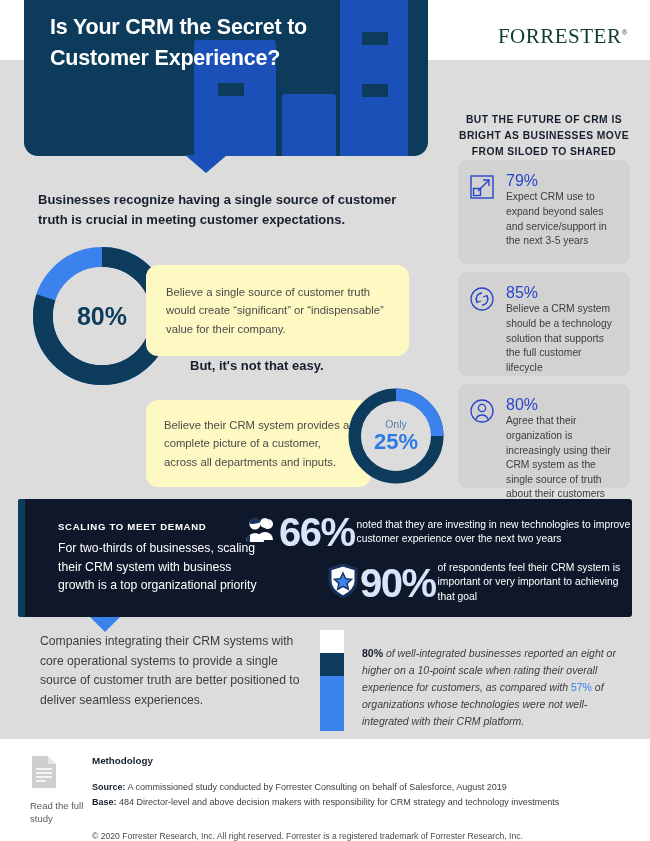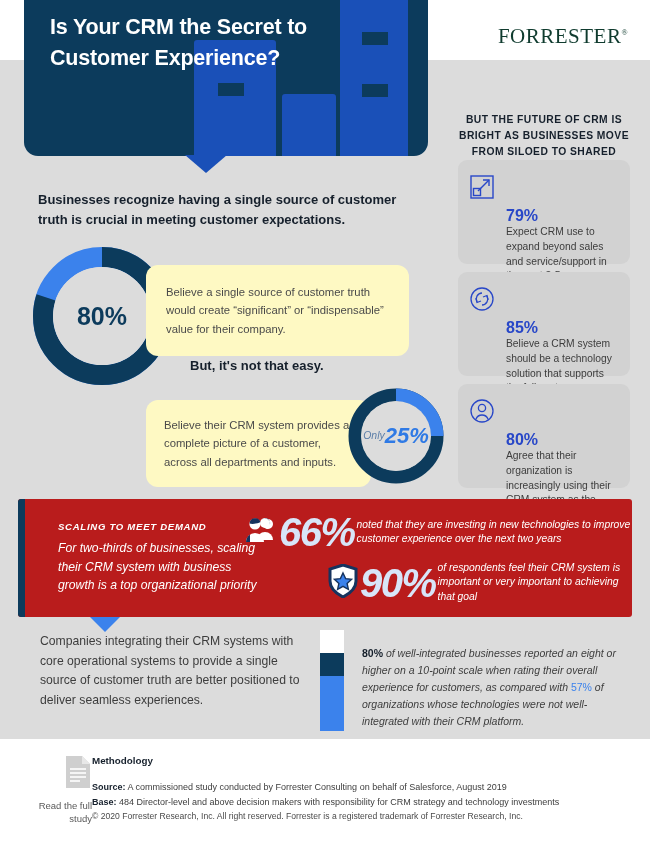--- a/index.html
+++ b/index.html
@@ -78,48 +78,48 @@
   .buteasy {
     position: absolute; left: 190px; top: 358px;
     font-size: 13px; font-weight: bold; color: #16202c;
   }
 
   
   .donut25 { position: absolute; left: 348px; top: 388px; width: 96px; height: 96px; }
   .donut25 .hole {
     position: absolute; left: 13px; top: 13px; width: 70px; height: 70px;
     border-radius: 50%; background: #dcdcdc;
-    display: flex; flex-direction: row; align-items: center; justify-content: center; font-style: italic;
+    display: flex; flex-direction: column; align-items: center; justify-content: center;
   }
   .donut25 .only { font-size: 10.5px; color: #5b7ea8; line-height: 1; margin-bottom: 2px; }
   .donut25 .val { font-size: 22px; font-weight: bold; color: #2f7ae5; line-height: 1; }
 
   
   .side-head {
     position: absolute; left: 452px; top: 112px; width: 184px;
     text-align: center; font-size: 10.3px; font-weight: bold;
     letter-spacing: 0.45px; color: #16202c; line-height: 1.55;
   }
   .side-card {
     position: absolute; left: 458px; width: 172px;
     background: #d2d2d2; border-radius: 9px; padding: 12px 12px 12px 11px;
     display: flex; gap: 9px;
   }
   .side-card.c1 { top: 160px; height: 104px; }
   .side-card.c2 { top: 272px; height: 104px; }
   .side-card.c3 { top: 384px; height: 104px; }
   .sc-icon { flex: 0 0 28px; padding-top: 2px; }
   .sc-body { flex: 1 1 auto; }
-  .sc-pct { font-size: 16px; font-weight: bold; color: #2847c8; line-height: 1.15; margin-top: 35px; }
+  .sc-pct { font-size: 16px; font-weight: normal; color: #2847c8; line-height: 1.15; }
   .sc-txt { font-size: 10.3px; color: #3d3d3d; line-height: 1.42; }
 
   
   .band {
     position: absolute; left: 18px; top: 499px; width: 614px; height: 118px;
-    background: #b91c1c; border-radius: 3px; overflow: hidden; font-style: italic;
+    background: #0f172a; border-radius: 3px; overflow: hidden;
   }
   .band-accent { position: absolute; left: 0; top: 0; width: 7px; height: 118px; background: #0c3b5c; }
   .band-tail {
     position: absolute; left: 90px; top: 617px;
     width: 0; height: 0;
     border-left: 15px solid transparent; border-right: 15px solid transparent;
     border-top: 15px solid #3b82ec;
   }
   .band-kicker {
     position: absolute; left: 40px; top: 22px; color: #ffffff;
@@ -150,26 +150,26 @@
   .sb-blue { background: #3b82ec; height: 54%; }
   .bot-note {
     position: absolute; left: 362px; top: 645px; width: 262px;
     font-size: 10.5px; font-style: italic; color: #3d3d3d; line-height: 1.62;
   }
   .bot-note b { font-style: normal; font-weight: bold; color: #16202c; }
   .bot-note .hl { font-style: normal; font-weight: normal; color: #3b82ec; }
 
   
   .footer { position: absolute; left: 0; top: 739px; width: 650px; height: 102px; background: #ffffff; }
-  .read-wrap { position: absolute; left: 30px; top: 16px; width: 62px; text-align: right; }
+  .read-wrap { position: absolute; left: 30px; top: 16px; width: 62px; text-align: left; }
   .read-lbl { font-size: 9.5px; color: #5a5a5a; line-height: 1.42; margin-top: 6px; }
   .meth-title { position: absolute; left: 92px; top: 16px; font-size: 9.8px; font-weight: bold; color: #16202c; }
   .meth-lines { position: absolute; left: 92px; top: 41px; width: 530px; font-size: 9px; color: #3d3d3d; line-height: 1.65; }
   .meth-lines b { color: #16202c; }
-  .copyright { position: absolute; left: 92px; top: 72px; font-size: 8.6px; color: #4a4a4a; }
+  .copyright { position: absolute; left: 92px; top: 92px; font-size: 8.6px; color: #4a4a4a; }
 </style>
 </head>
 <body>
 
 <div class="page">
 
   <div class="grey-band"></div>
 
   <div class="logo">
     <span>FORRESTER</span><span class="reg">®</span>

